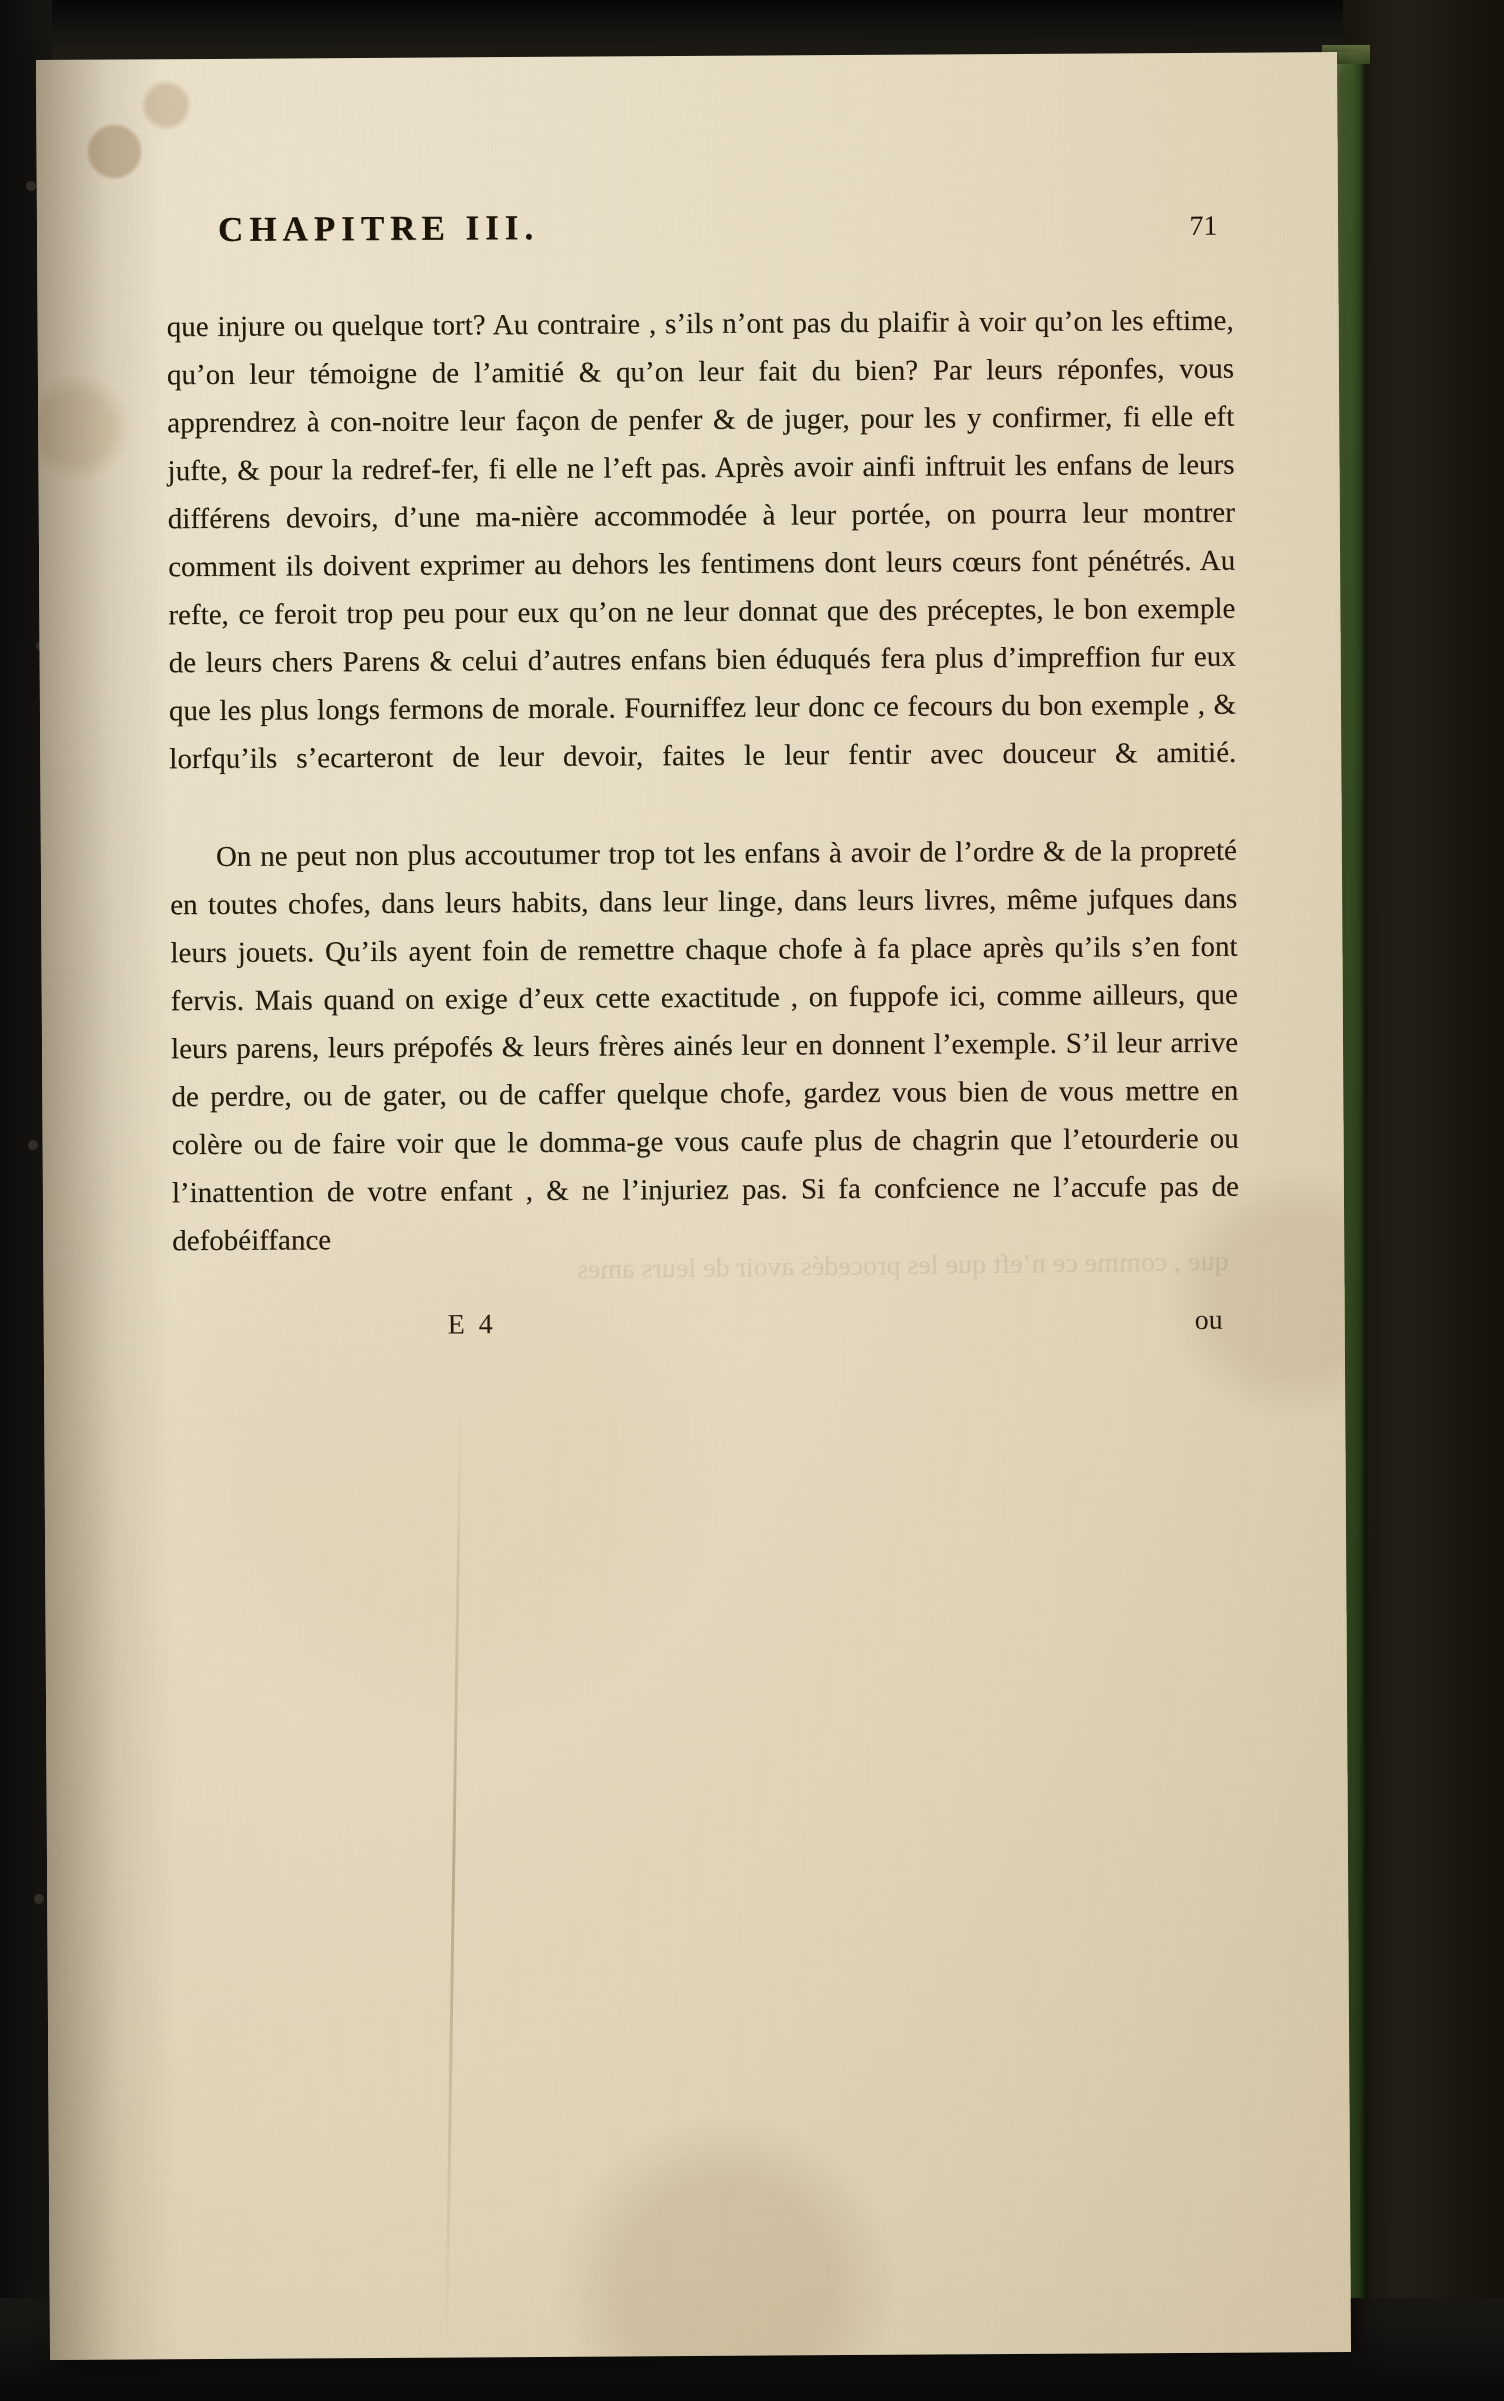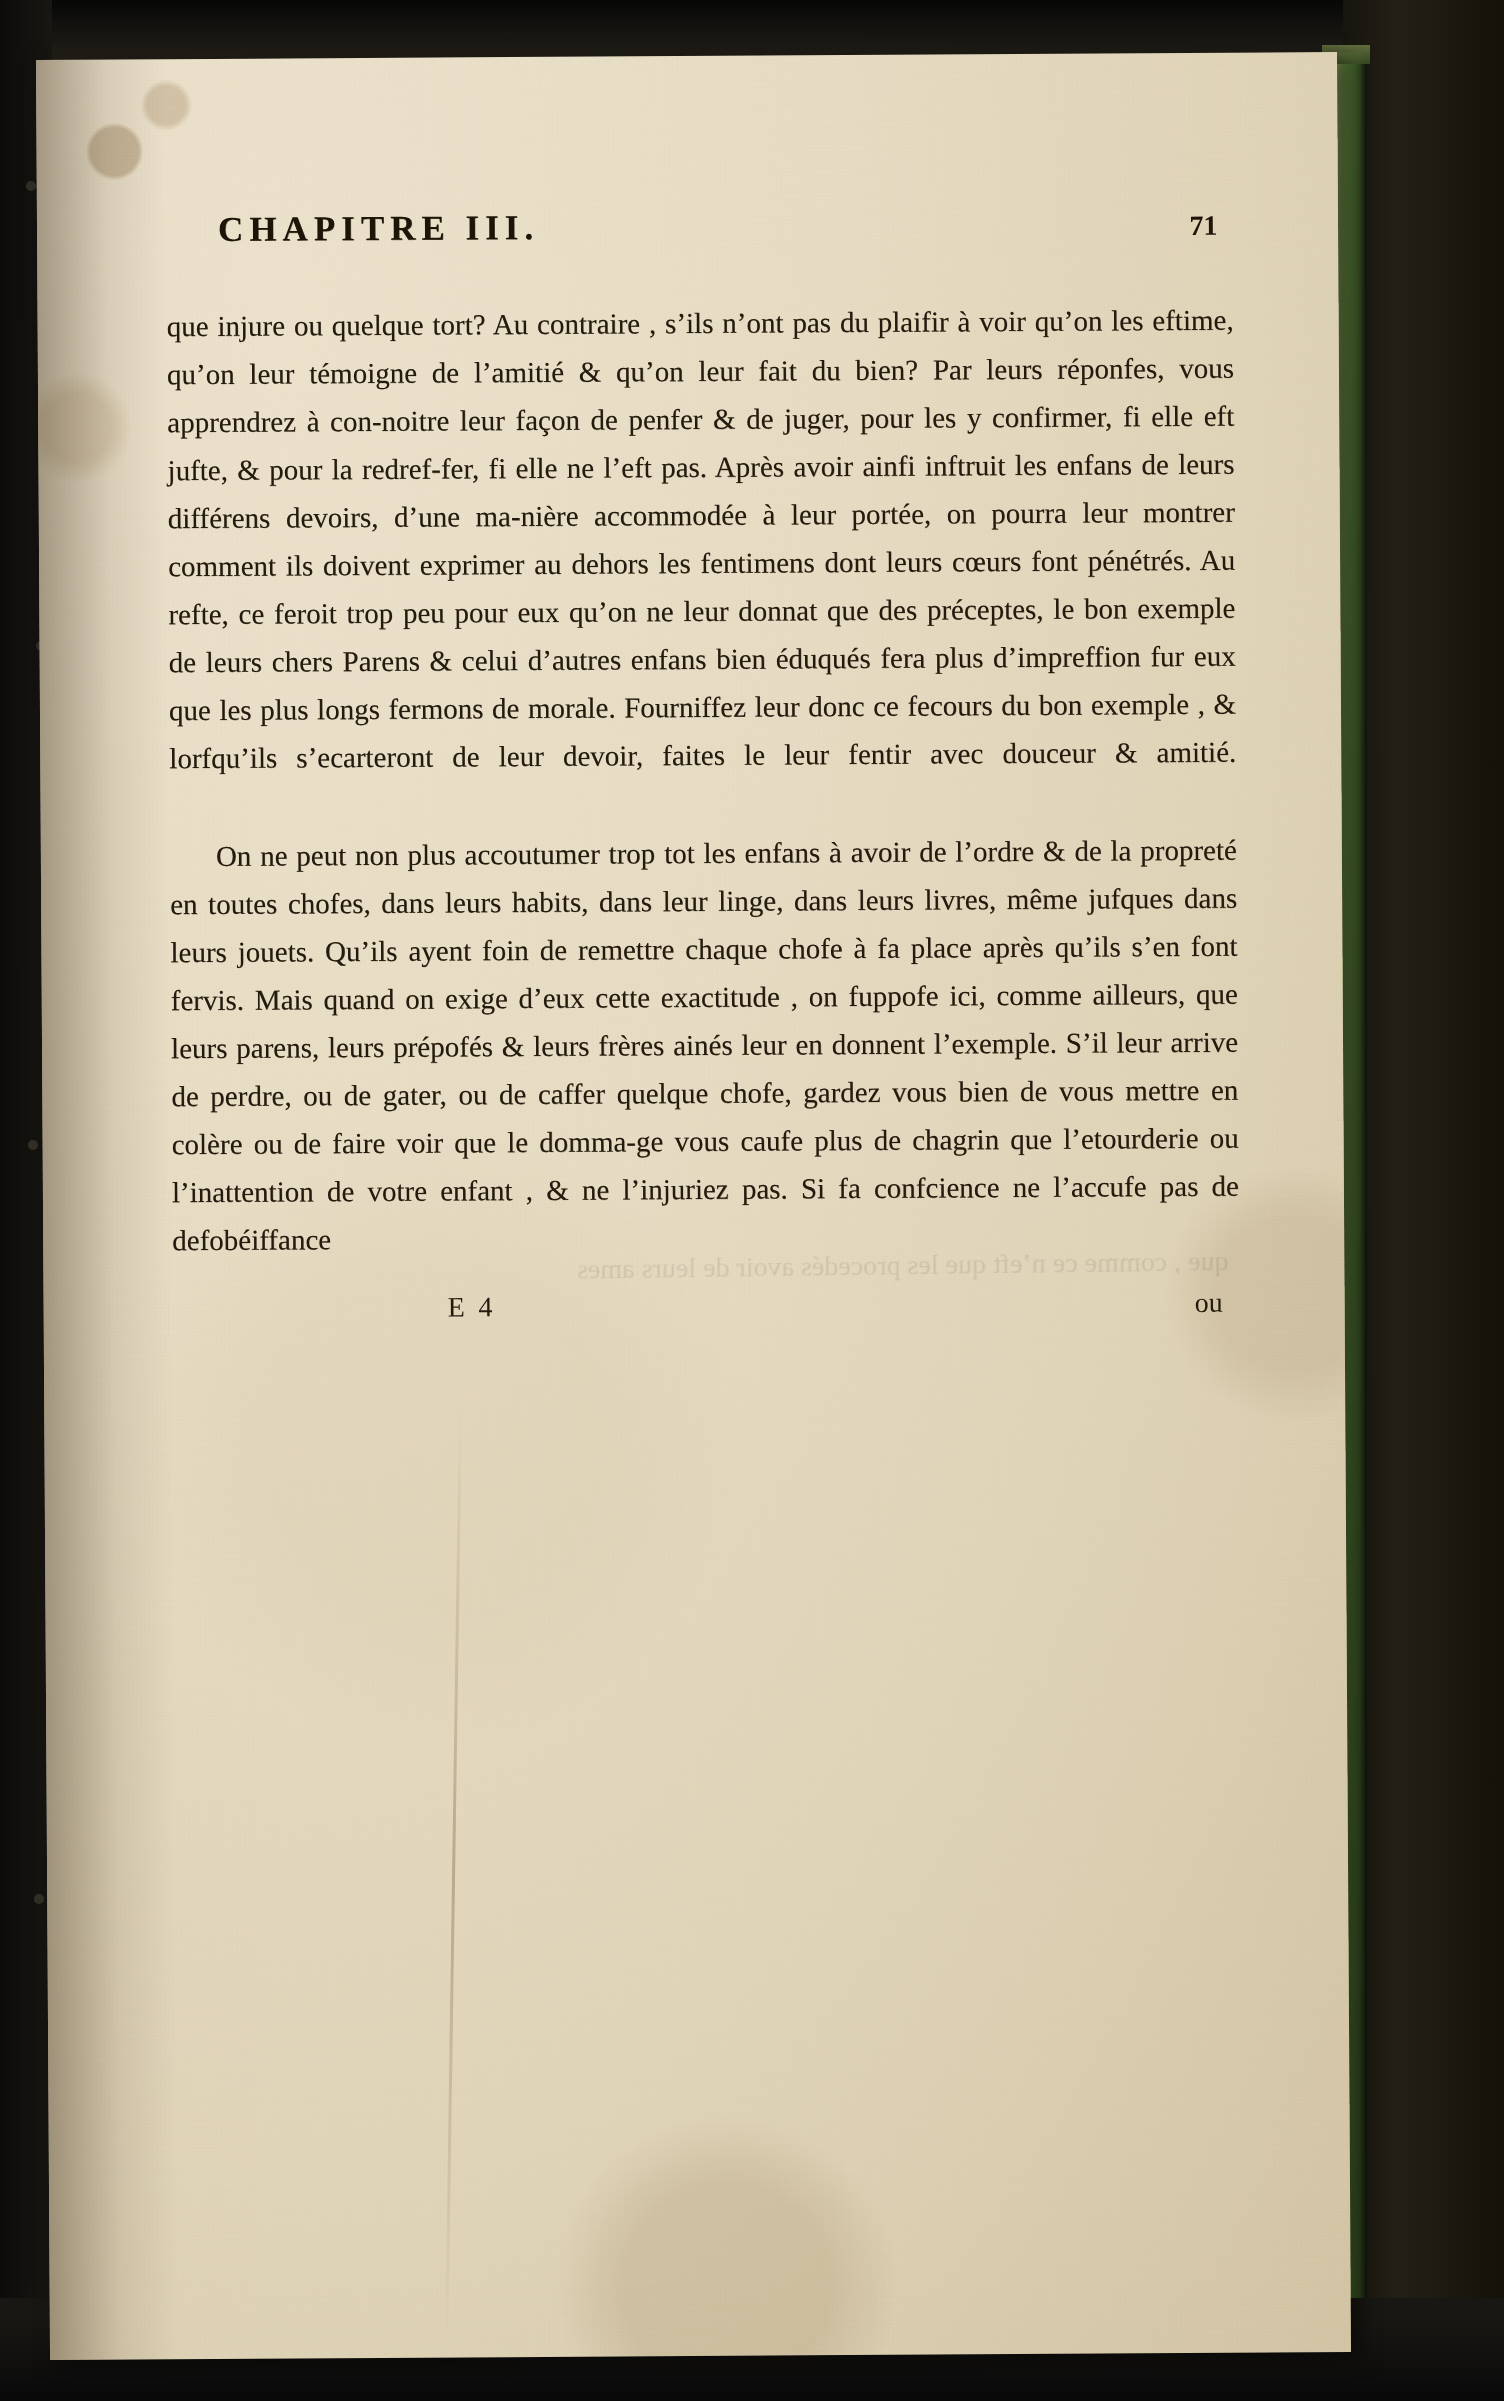--- a/index.html
+++ b/index.html
@@ -161,21 +161,21 @@
   }
   .chapter-title {
     font-size: 35px;
     letter-spacing: 6px;
     font-weight: 700;
     color: #1d1508;
     text-shadow: 0.4px 0.4px 0 rgba(40,28,12,0.5);
   }
   .folio {
     font-size: 28px;
-    font-weight: 700;
+    font-weight: 400;
     color: #1d1508;
     padding-right: 15.5px;
   }
 
   p.body {
     margin: 0 0 0 0;
     font-size: 29px;
     line-height: 48px;
     text-align: justify;
     text-align-last: justify;
@@ -193,21 +193,21 @@
 
   .footline {
     display: flex;
     align-items: baseline;
     justify-content: space-between;
     margin-top: 29px;
     padding: 0 17px 0 275px;
     font-size: 28px;
     color: #231a0c;
   }
-  .signature { letter-spacing: 3.4px; }
+  .signature { letter-spacing: 3.4px; margin-top: 17px; }
   .catchword { font-style: normal; text-align: center; }
 
   
   .margin-mark {
     position: absolute;
     width: 9.5px;
     height: 9.5px;
     border-radius: 50%;
     background: #3a352c;
     opacity: .85;

